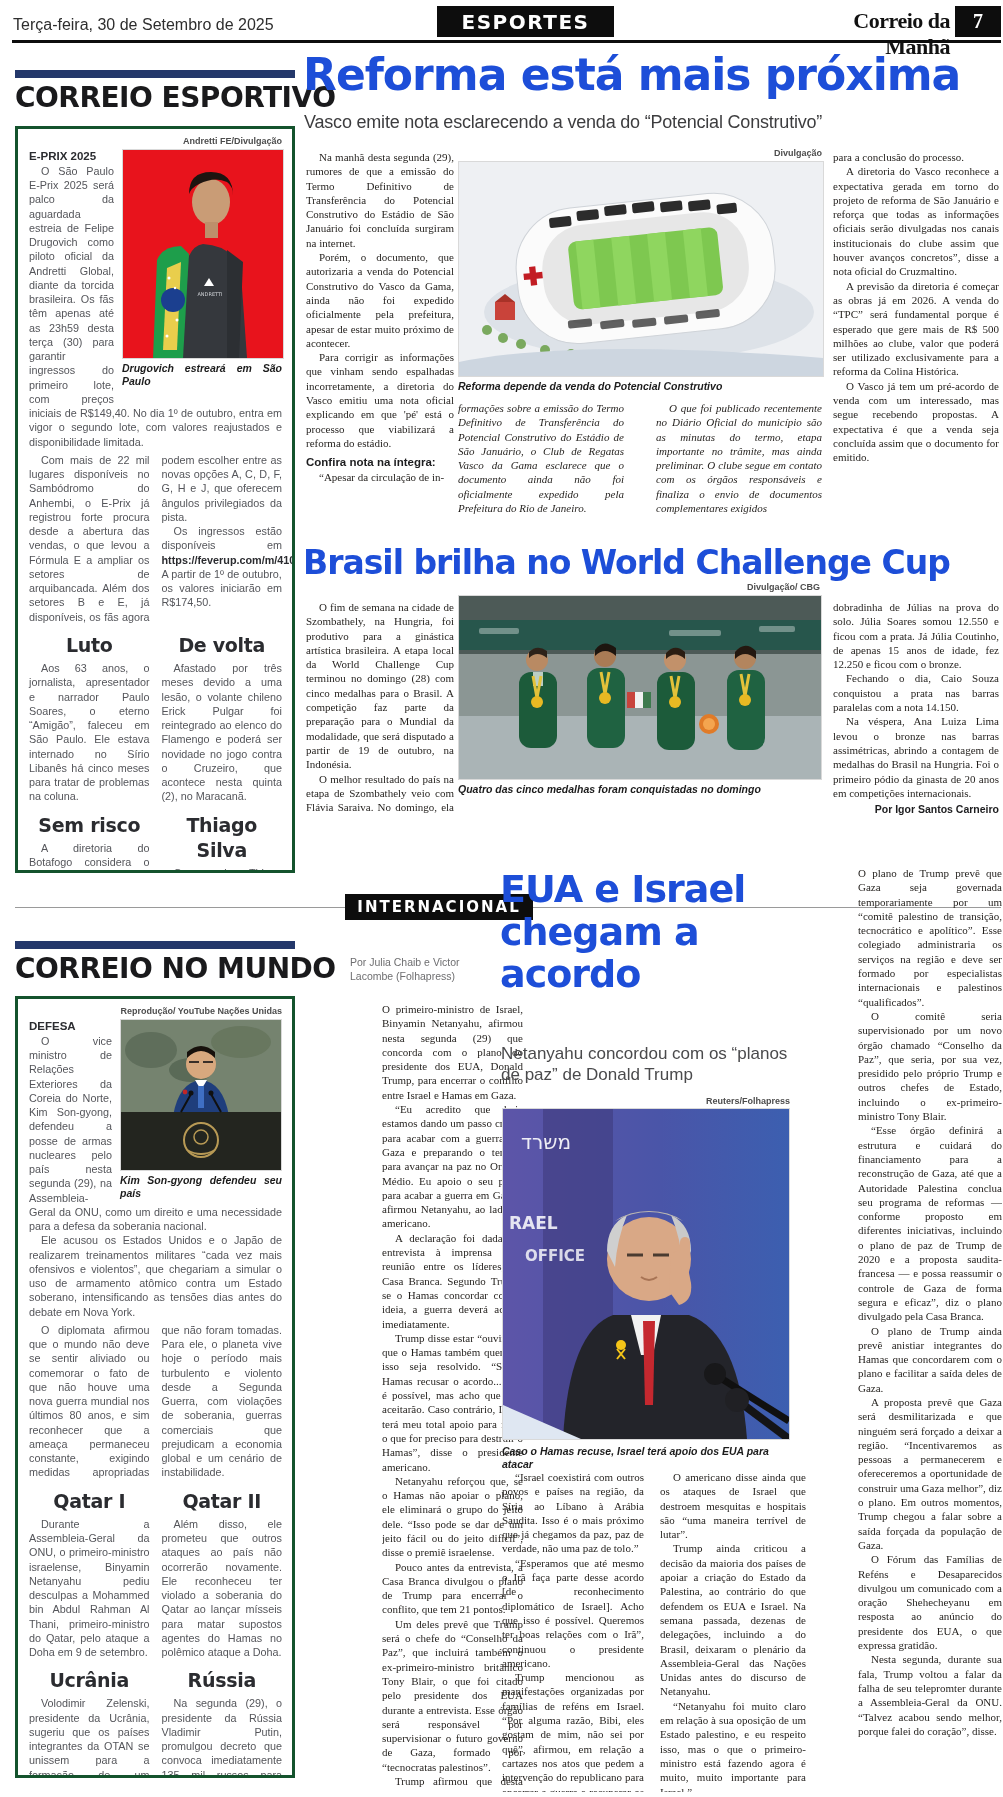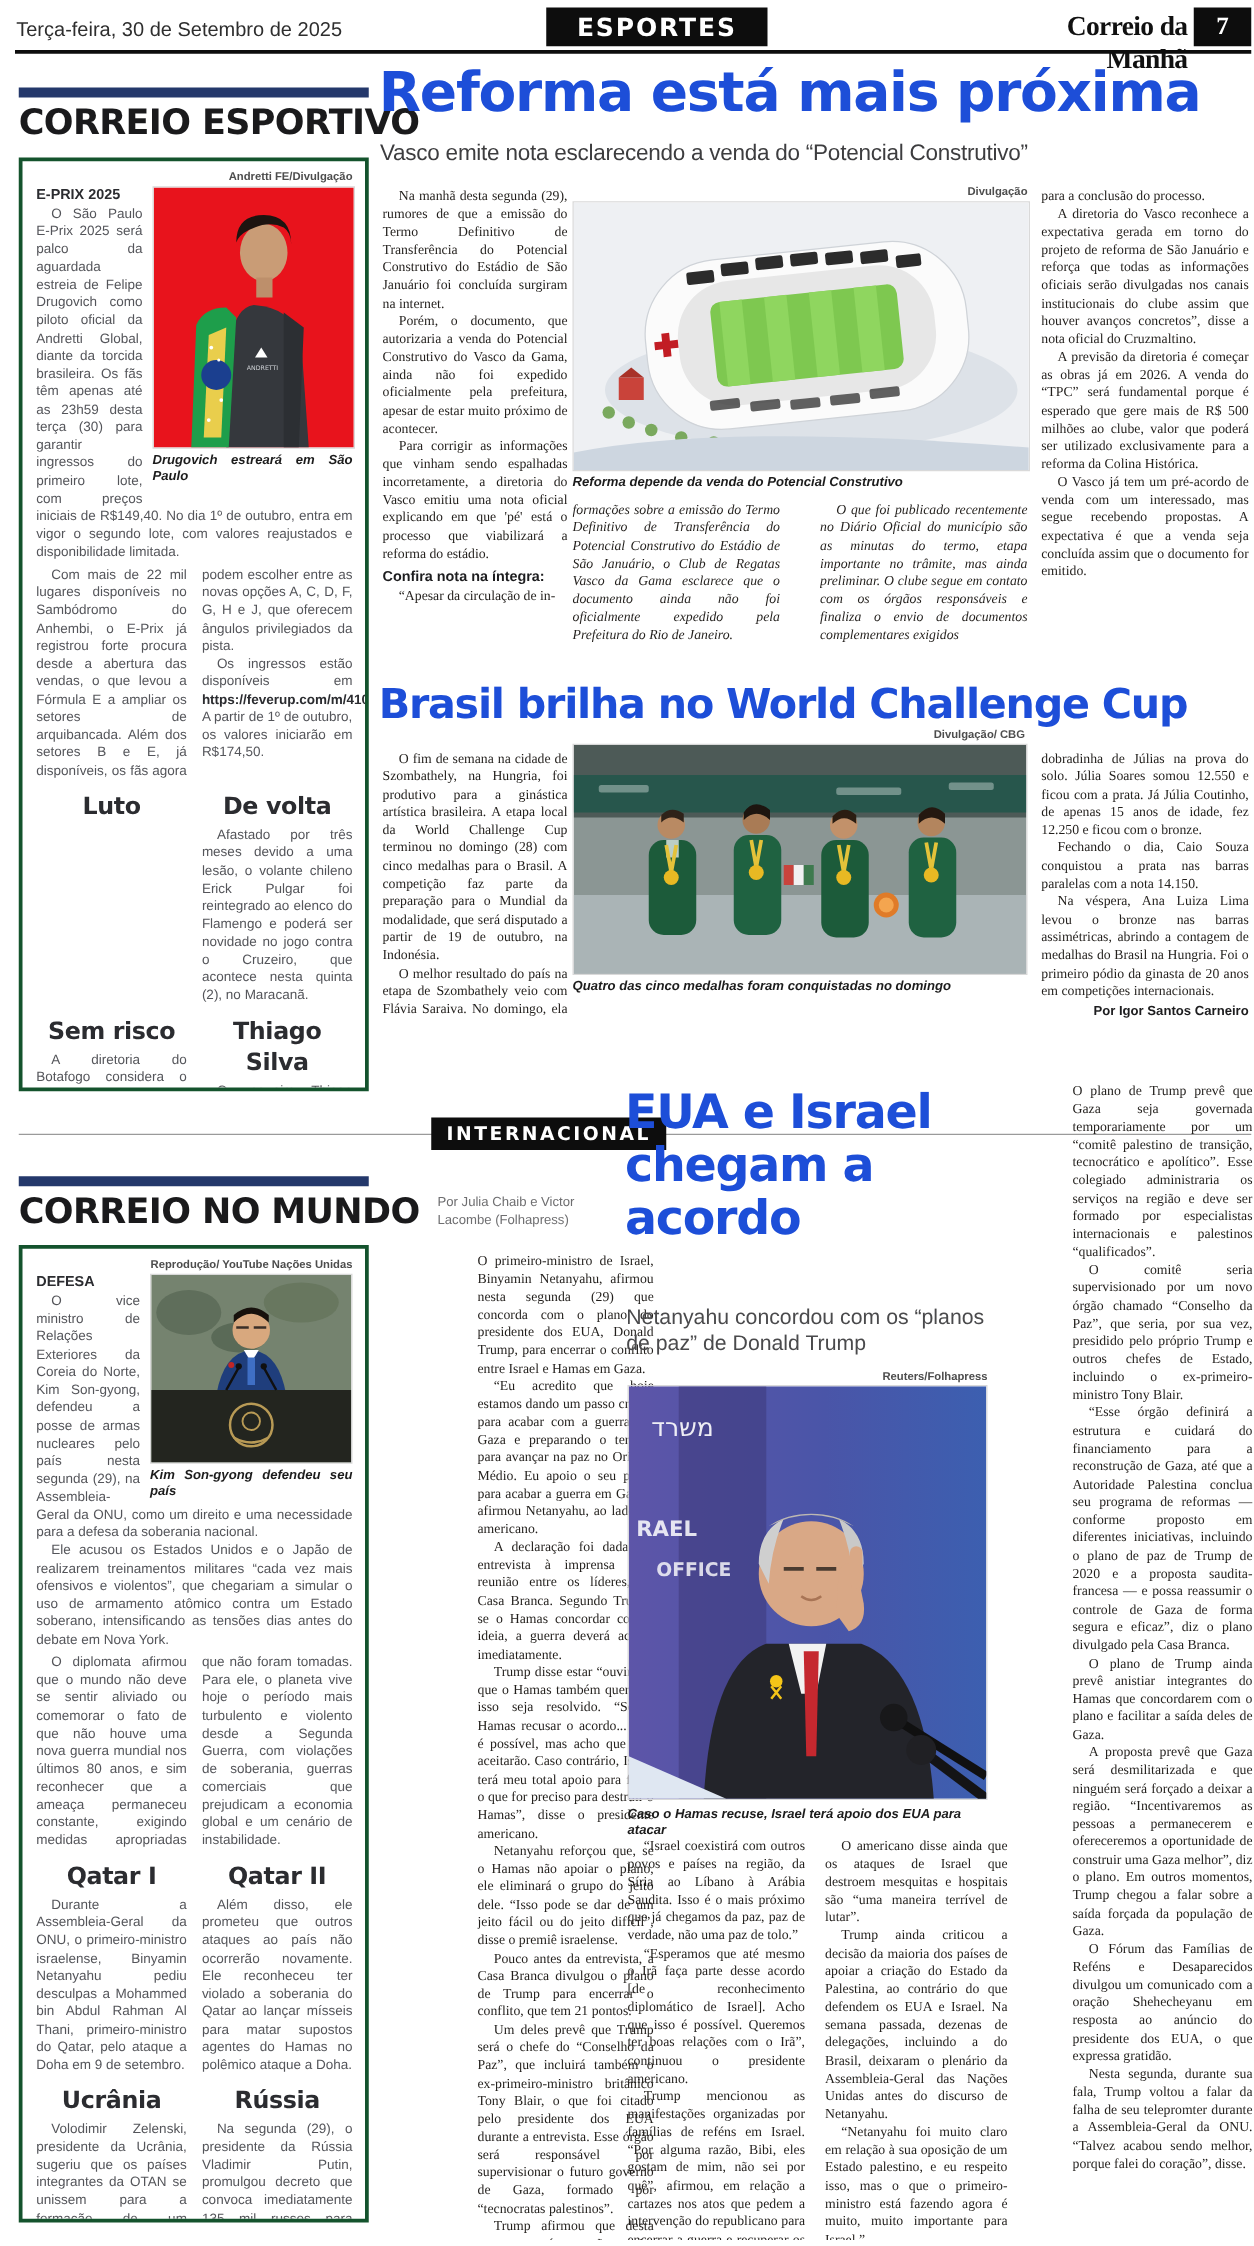--- a/index.html
+++ b/index.html
@@ -95,20 +95,21 @@
     </div>
     <p class="mini-head">E-PRIX 2025</p>
     <p>O São Paulo E-Prix 2025 será palco da aguardada estreia de Felipe Drugovich como piloto oficial da Andretti Global, diante da torcida brasileira. Os fãs têm apenas até as 23h59 desta terça (30) para garantir ingressos do primeiro lote, com preços iniciais de R$149,40. No dia 1º de outubro, entra em vigor o segundo lote, com valores reajustados e disponibilidade limitada.</p>
     <div class="twocol">
       <p>Com mais de 22 mil lugares disponíveis no Sambódromo do Anhembi, o E-Prix já registrou forte procura desde a abertura das vendas, o que levou a Fórmula E a ampliar os setores de arquibancada. Além dos setores B e E, já disponíveis, os fãs agora podem escolher entre as novas opções A, C, D, F, G, H e J, que oferecem ângulos privilegiados da pista.</p>
       <p><span>Os ingressos estão disponíveis em </span><span class="linkish">https://feverup.com/m/410878.</span><span> A partir de 1º de outubro, os valores iniciarão em R$174,50.</span></p>
     </div>
     <div class="grid2">
       <div>
         <div class="sec-head">Luto</div>
+        <p class="sec-text">Aos 63 anos, o jornalista, apresentador e narrador Paulo Soares, o eterno “Amigão”, faleceu em São Paulo. Ele estava internado no Sírio Libanês há cinco meses para tratar de problemas na coluna.</p>
       </div>
       <div>
         <div class="sec-head">De volta</div>
         <p class="sec-text">Afastado por três meses devido a uma lesão, o volante chileno Erick Pulgar foi reintegrado ao elenco do Flamengo e poderá ser novidade no jogo contra o Cruzeiro, que acontece nesta quinta (2), no Maracanã.</p>
       </div>
       <div>
         <div class="sec-head">Sem risco</div>
         <p class="sec-text">A diretoria do Botafogo considera o trabalho de Davide Ancelotti como “muito bom” e não tem pretensão alguma de demitir o técnico, que foi eliminado de todos os torneios que disputou em 2025.</p>
       </div>
       <div>

